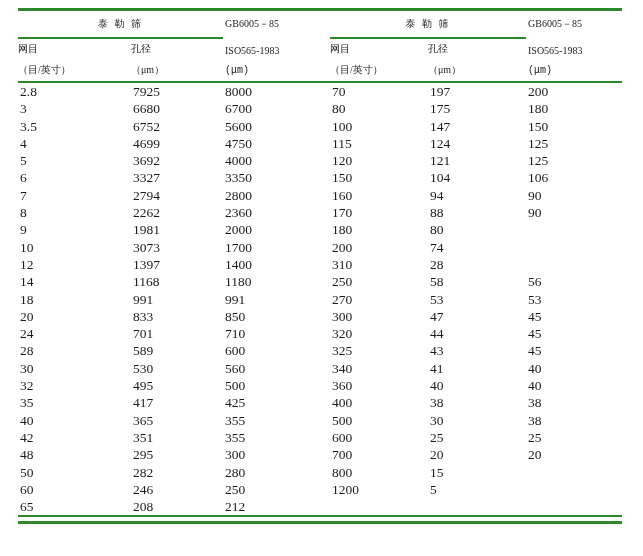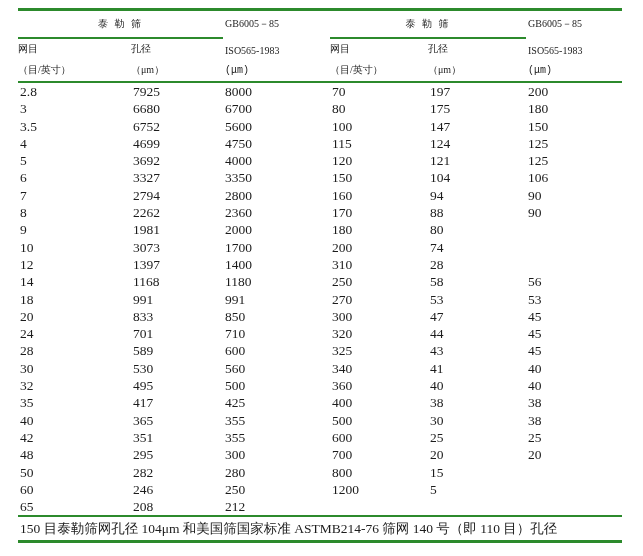--- a/index.html
+++ b/index.html
@@ -316,15 +316,14 @@
           <td>208</td>
           <td>212</td>
           <td></td>
           <td></td>
           <td></td>
         </tr>
       </tbody>
   </table>
 
   <div class="footnote">
-    <div>150 目泰勒筛网孔径 104μm 和美国筛国家标准 ASTMB214-76 筛网 140 号（即 110 目）孔径</div>
   </div>
 </div>
 
 </body></html>

